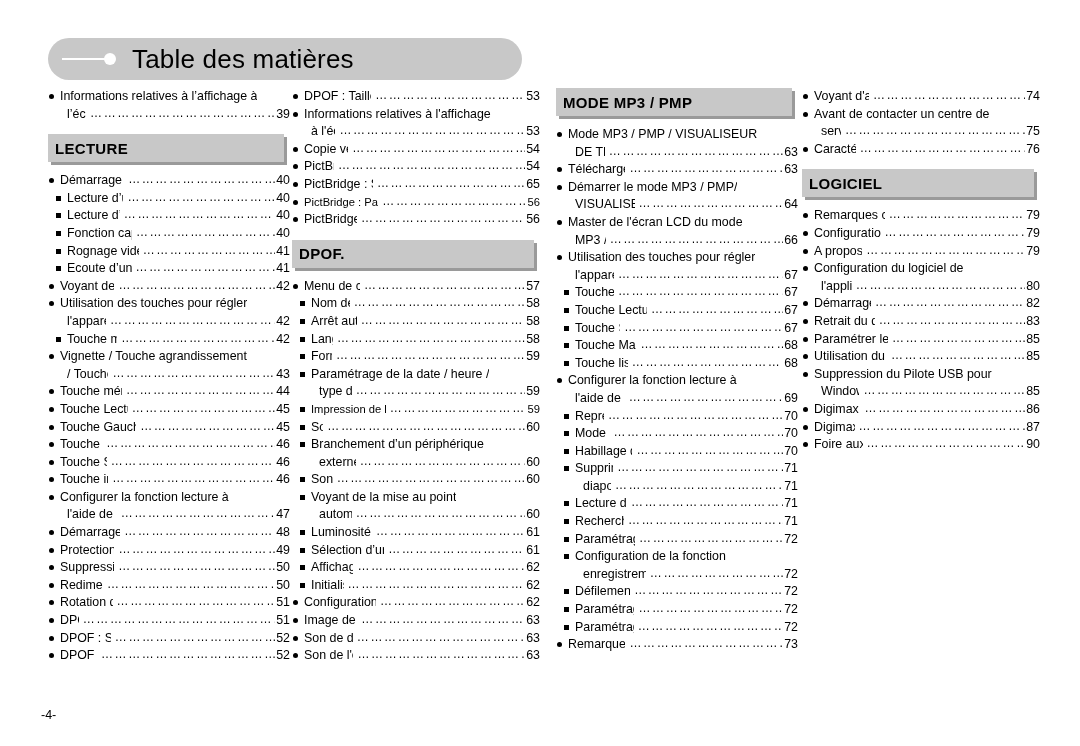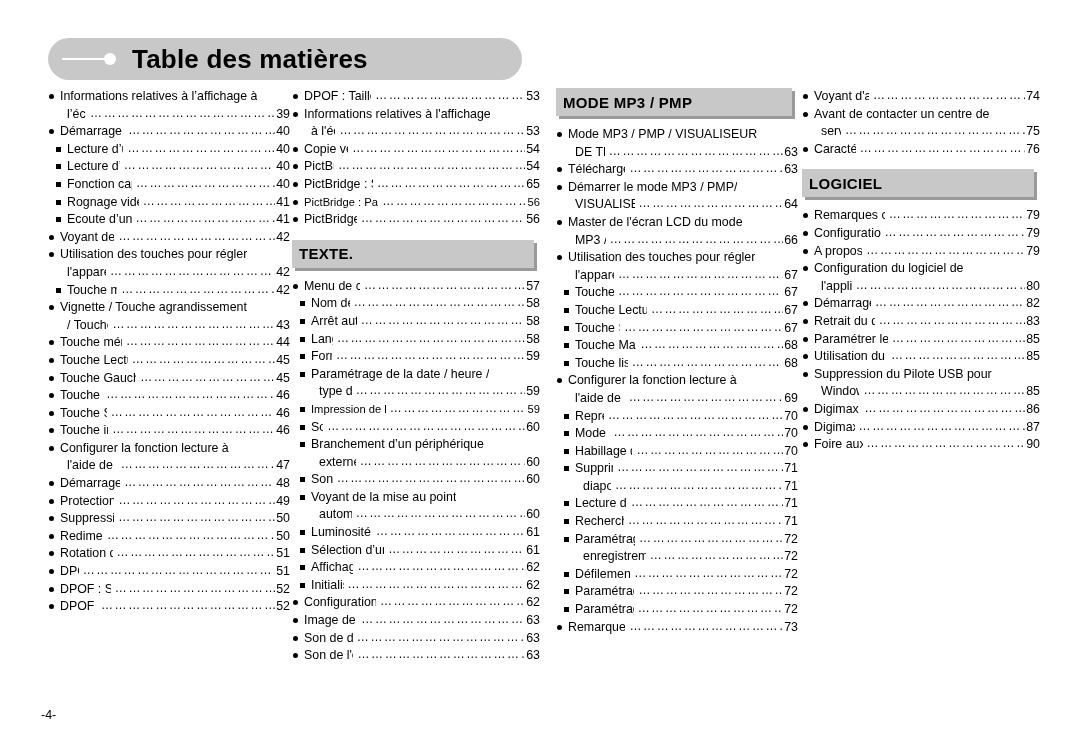--- a/index.html
+++ b/index.html
@@ -51,21 +51,21 @@
     width: 12px;
     height: 12px;
     border-radius: 50%;
     background: #ffffff;
   }
   .banner-title {
     position: absolute;
     left: 84px;
     top: 6px;
     font-size: 26px;
-    font-weight: bold;
+    font-weight: normal;
     letter-spacing: 0.2px;
     line-height: 30px;
     white-space: nowrap;
   }
 
   
   .columns {
     position: absolute;
     left: 0;
     top: 88px;
@@ -189,20 +189,23 @@
             <span class="etext">Informations relatives à l’affichage à</span>
           </span>
         </div>
         <div class="entry cont">
           <span class="row">
             <span class="etext">l’écran</span>
             <span class="leader">……………………………………………………………………</span>
             <span class="pagenum">39</span>
           </span>
         </div>
+        <div class="section-box">
+          <span class="section-label">LECTURE</span>
+        </div>
         <div class="entry">
           <span class="bullet"></span>
           <span class="row">
             <span class="etext">Démarrage du mode lecture</span>
             <span class="leader">……………………………………………………………………</span>
             <span class="pagenum">40</span>
           </span>
         </div>
         <div class="entry sub">
           <span class="bullet"></span>
@@ -468,21 +471,21 @@
         </div>
         <div class="entry">
           <span class="bullet"></span>
           <span class="row">
             <span class="etext">PictBridge : REMISE</span>
             <span class="leader">……………………………………………………………………</span>
             <span class="pagenum">56</span>
           </span>
         </div>
         <div class="section-box">
-          <span class="section-label">TEXTE.</span>
+          <span class="section-label">DPOF.</span>
         </div>
         <div class="entry">
           <span class="bullet"></span>
           <span class="row">
             <span class="etext">Menu de configuration</span>
             <span class="leader">……………………………………………………………………</span>
             <span class="pagenum">57</span>
           </span>
         </div>
         <div class="entry sub">
@@ -818,20 +821,26 @@
           </span>
         </div>
         <div class="entry sub">
           <span class="bullet"></span>
           <span class="row">
             <span class="etext">Paramétrage de l'affichage</span>
             <span class="leader">……………………………………………………………………</span>
             <span class="pagenum">72</span>
           </span>
         </div>
+        <div class="entry sub">
+          <span class="bullet"></span>
+          <span class="row">
+            <span class="etext">Configuration de la fonction</span>
+          </span>
+        </div>
         <div class="entry cont subcont">
           <span class="row">
             <span class="etext">enregistrement en mode MP3.</span>
             <span class="leader">……………………………………………………………………</span>
             <span class="pagenum">72</span>
           </span>
         </div>
         <div class="entry sub">
           <span class="bullet"></span>
           <span class="row">

